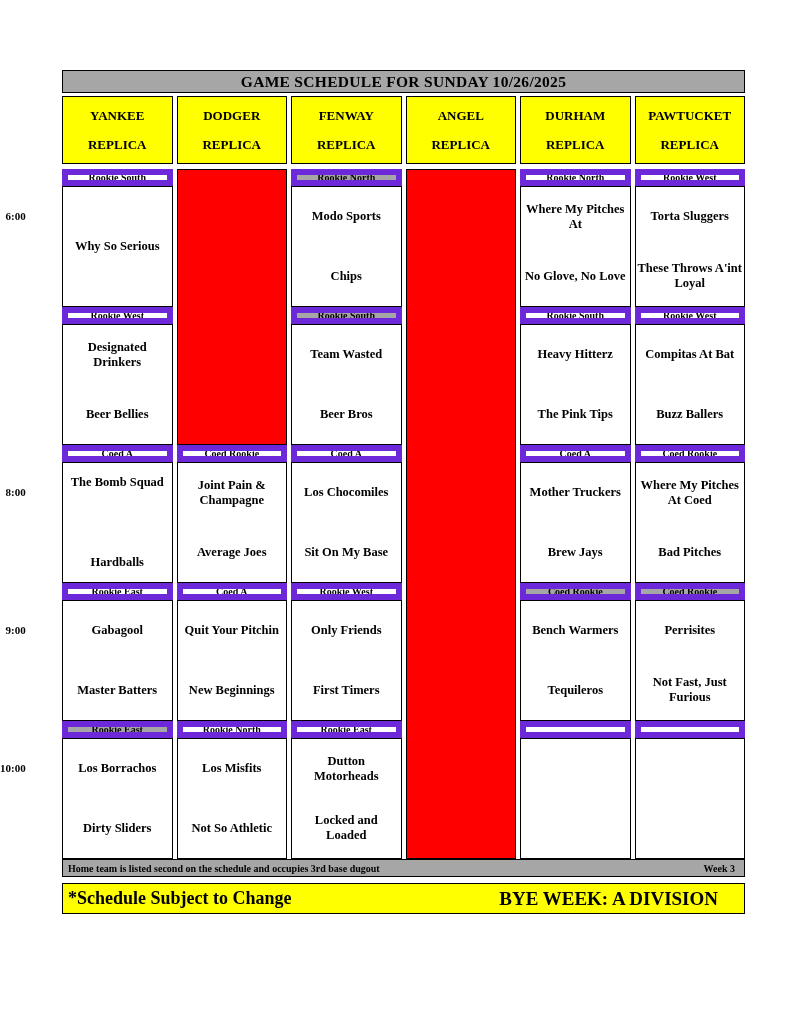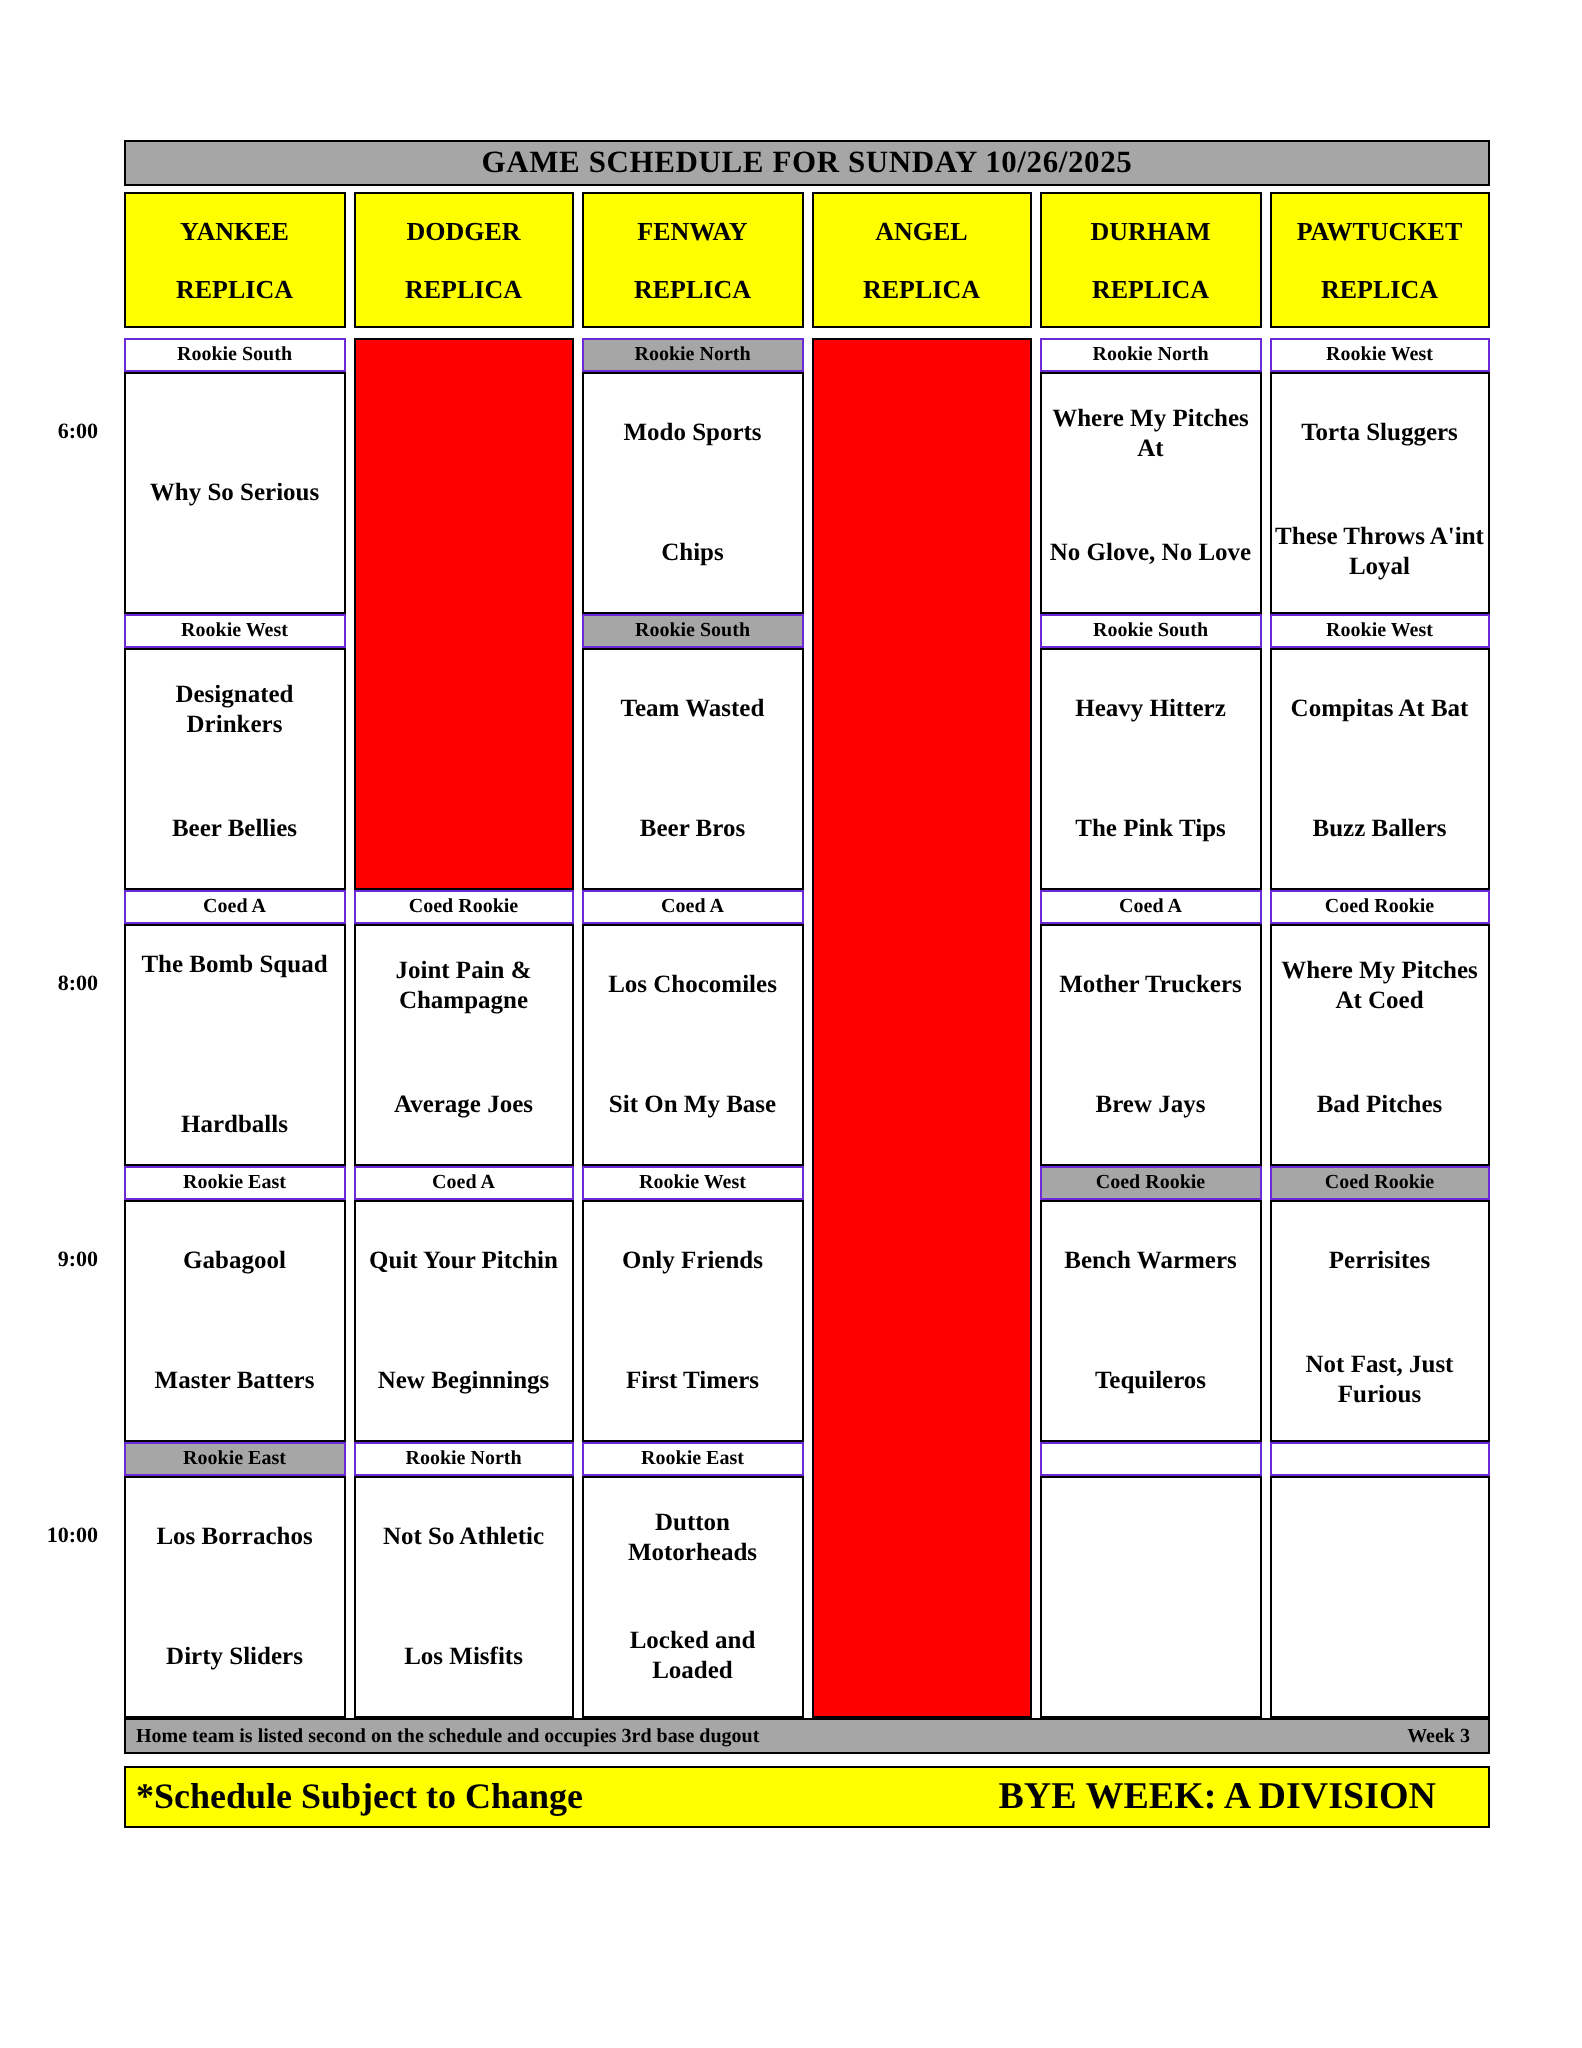--- a/index.html
+++ b/index.html
@@ -26,36 +26,36 @@
   }
   .hcell {
     height: 68px; background: var(--yellow, #ffff00);
     border: 1px solid #000;
     display: flex; flex-direction: column; align-items: center; justify-content: center;
     row-gap: 13px; font-weight: bold; font-size: 13px;
   }
 
   .main-row { display: flex; margin-top: 5px; }
   .gutter {
-    width: 62px; display: grid; grid-template-columns: 1fr;
+    width: 62px; display: grid; grid-template-columns: 1fr 1fr;
     grid-template-rows: repeat(5, 17px 121px) 18px;
   }
   .time {
     grid-column: 1; height: 60px;
     display: flex; align-items: center; justify-content: flex-end;
     padding-right: 13px; font-weight: bold; font-size: 11px;
   }
 
   .schedule {
     width: 683px; display: grid;
     grid-template-columns: repeat(6, 1fr); column-gap: 4px;
     grid-template-rows: repeat(5, 17px 121px) 18px;
   }
   .division {
-    border: 1px solid #6d28d9; background: #fff;
+    border: 6px solid #6d28d9; background: #fff;
     display: flex; align-items: center; justify-content: center;
     font-weight: bold; font-size: 10px; overflow: hidden;
   }
   .division.gray { background: var(--gray, #a6a6a6); }
   .teamcell {
     border: 1px solid #000; background: #fff;
     display: flex; flex-direction: column; overflow: hidden;
   }
   .half {
     flex: 1; display: flex; align-items: center; justify-content: center;
@@ -156,22 +156,22 @@
           <div class="half">Joint Pain &amp; Champagne</div>
           <div class="half">Average Joes</div>
         </div>
         <div class="division" style="grid-area: 7 / 2;">Coed A</div>
         <div class="teamcell" style="grid-area: 8 / 2;">
           <div class="half">Quit Your Pitchin</div>
           <div class="half">New Beginnings</div>
         </div>
         <div class="division" style="grid-area: 9 / 2;">Rookie North</div>
         <div class="teamcell" style="grid-area: 10 / 2;">
+          <div class="half">Los Misfits</div>
           <div class="half">Not So Athletic</div>
-          <div class="half">Los Misfits</div>
         </div>
         <div class="division gray" style="grid-area: 1 / 3;">Rookie North</div>
         <div class="teamcell" style="grid-area: 2 / 3;">
           <div class="half">Modo Sports</div>
           <div class="half">Chips</div>
         </div>
         <div class="division gray" style="grid-area: 3 / 3;">Rookie South</div>
         <div class="teamcell" style="grid-area: 4 / 3;">
           <div class="half">Team Wasted</div>
           <div class="half">Beer Bros</div>

